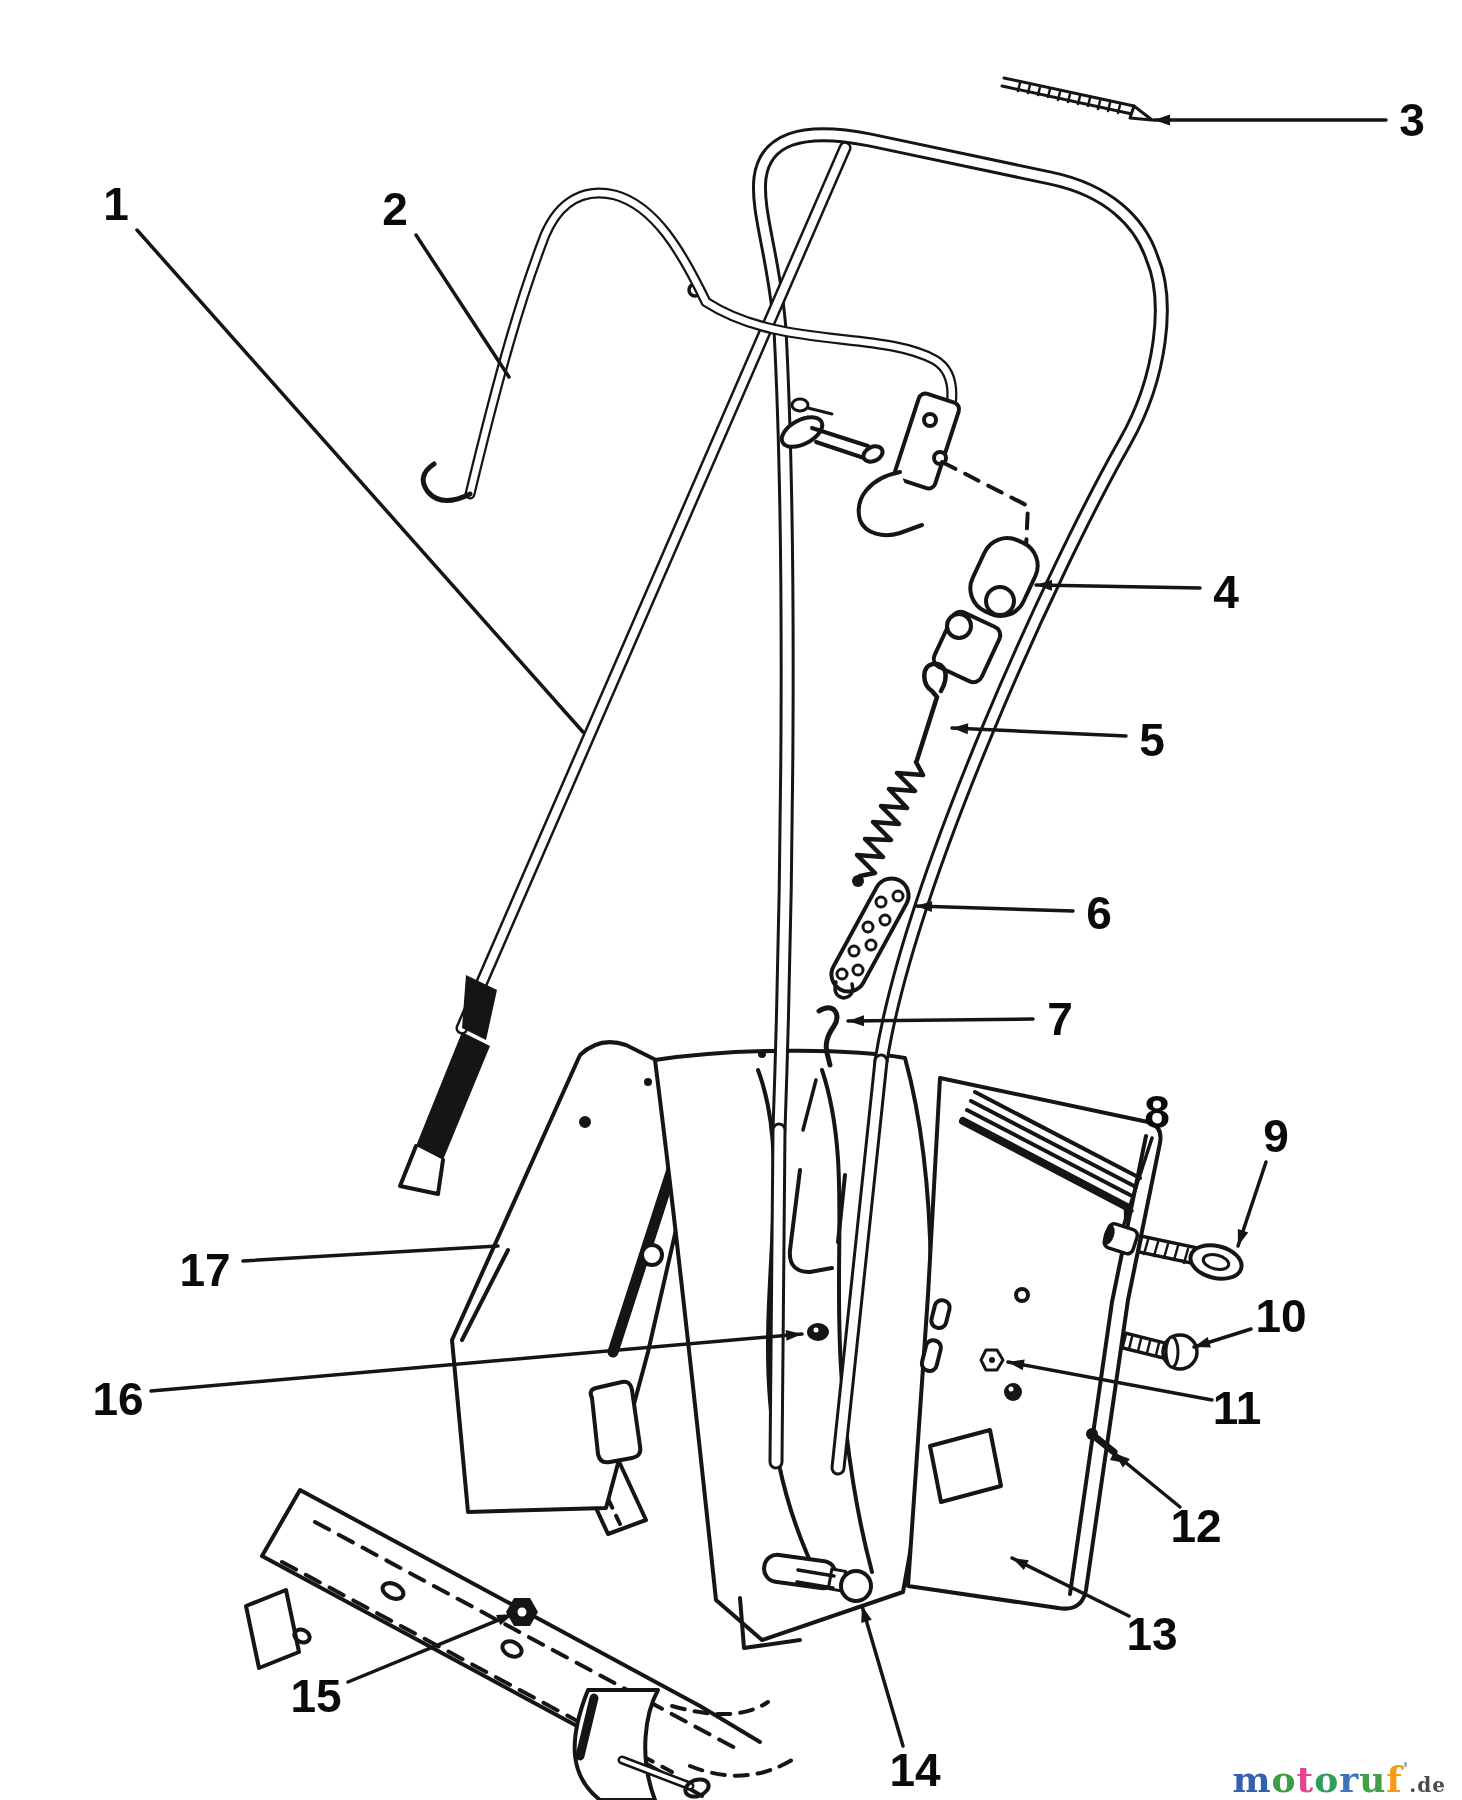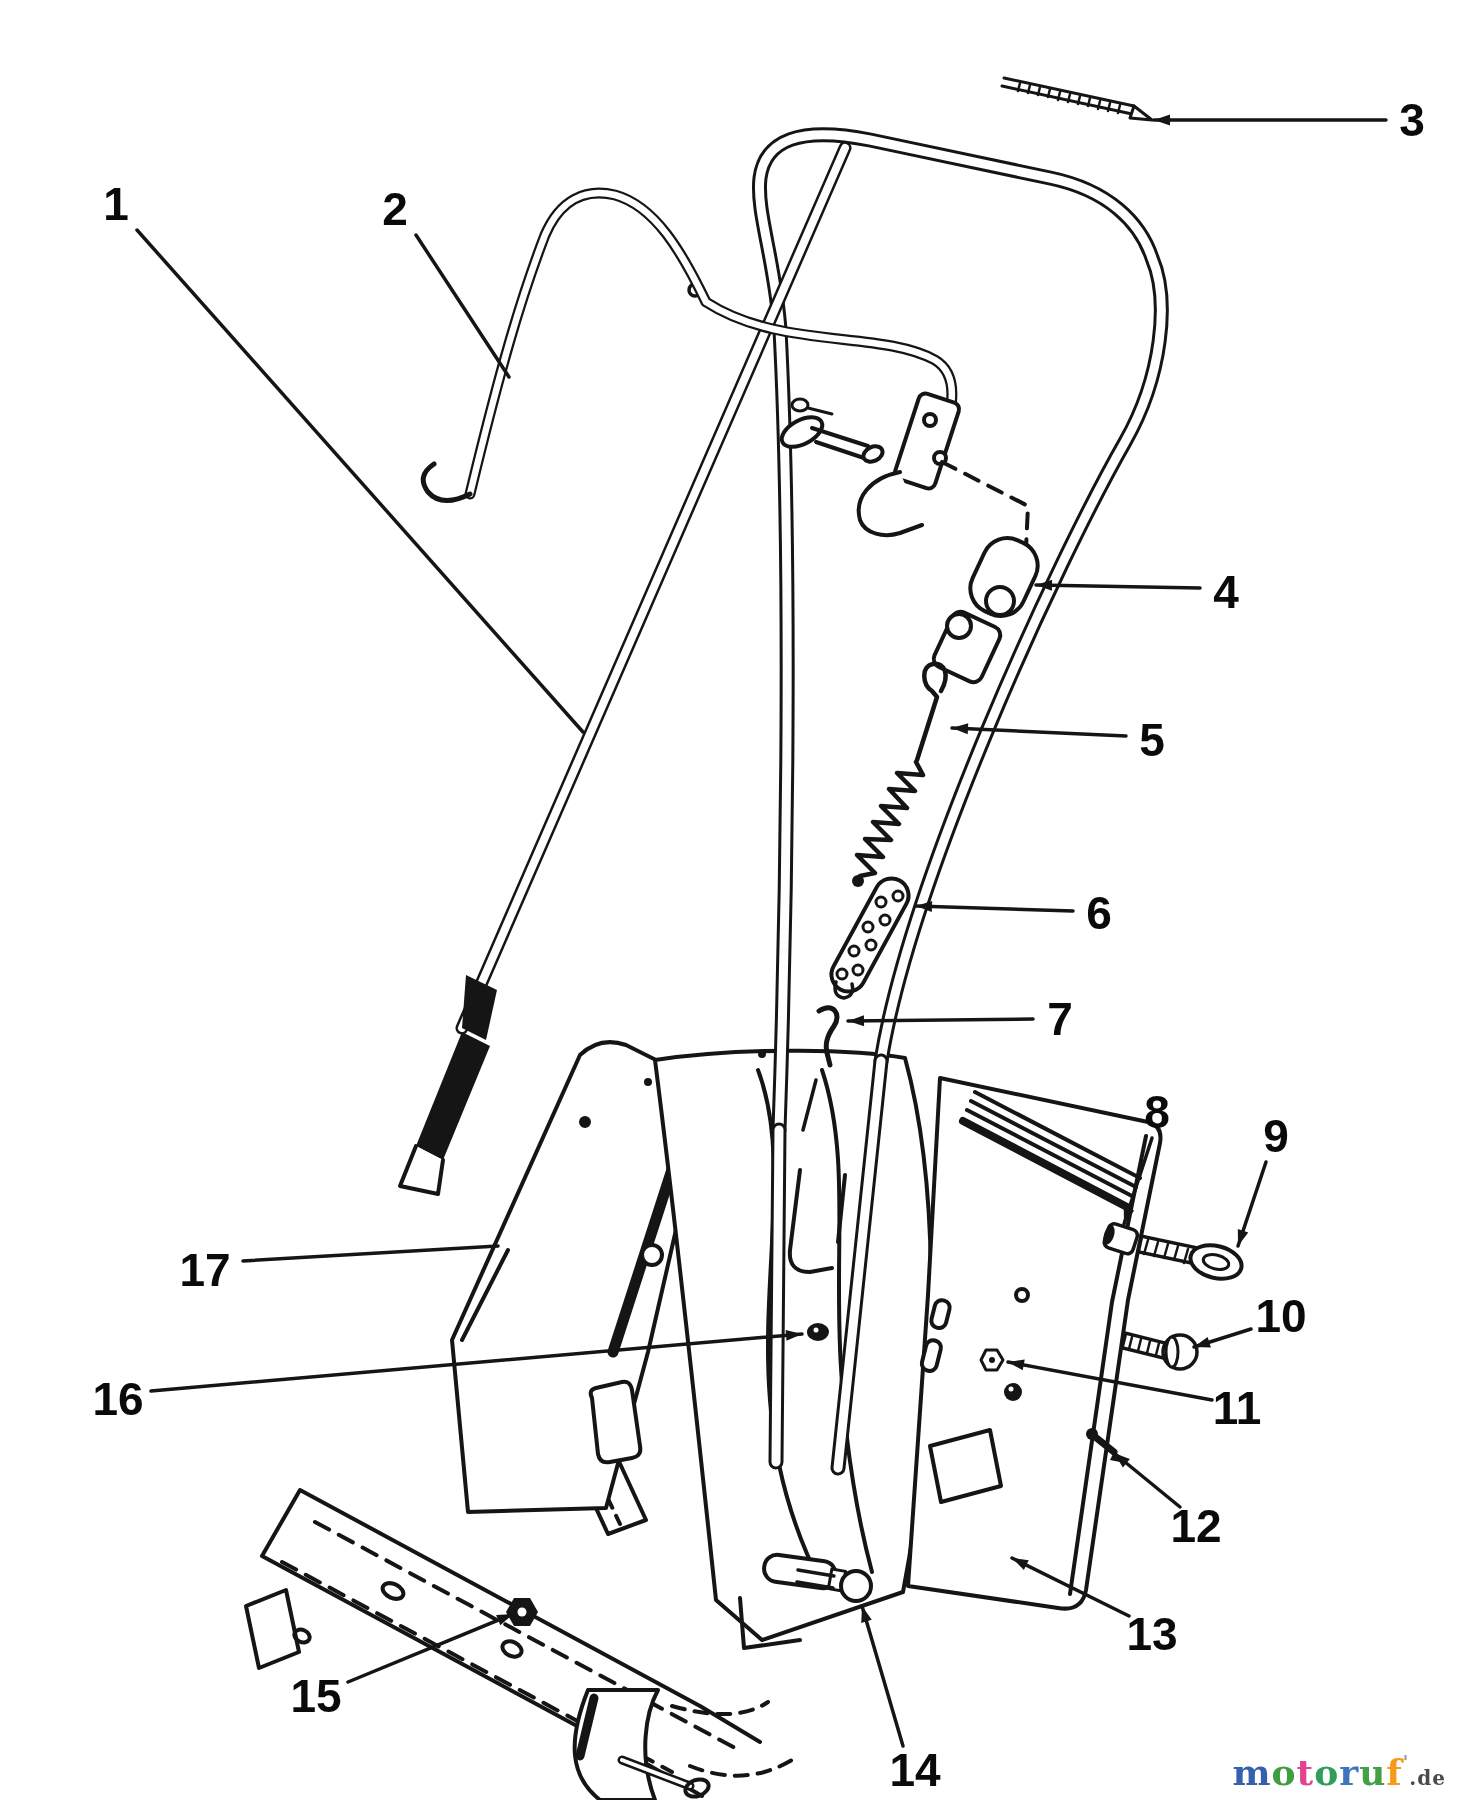--- a/index.html
+++ b/index.html
@@ -2,21 +2,21 @@
 <html><head>
 <meta charset="utf-8">
 <style>
   html,body{margin:0;padding:0;background:#fff;}
   body{width:1462px;height:1800px;position:relative;overflow:hidden;
        font-family:"Liberation Sans", sans-serif;}
   #stage{position:absolute;left:0;top:0;width:1462px;height:1800px;}
   svg{display:block}
   .callout-text{font-family:"Liberation Sans", sans-serif;font-weight:700;
        font-size:46px;fill:#0a0a0a;}
-  #watermark{position:absolute;right:16px;bottom:10px;
+  #watermark{position:absolute;right:16px;bottom:3px;
        font-family:"DejaVu Serif", serif;font-weight:700;font-size:36px;
        letter-spacing:1px;user-select:none;line-height:1;}
   #watermark .suffix{font-size:20px;font-weight:700;}
   #watermark .tick{font-size:18px;vertical-align:top;}
 </style>
 </head>
 <body>
 
 <div id="stage">
 <svg id="diagram" width="1462" height="1800" viewBox="0 0 1462 1800" stroke-linecap="round" stroke-linejoin="round">

